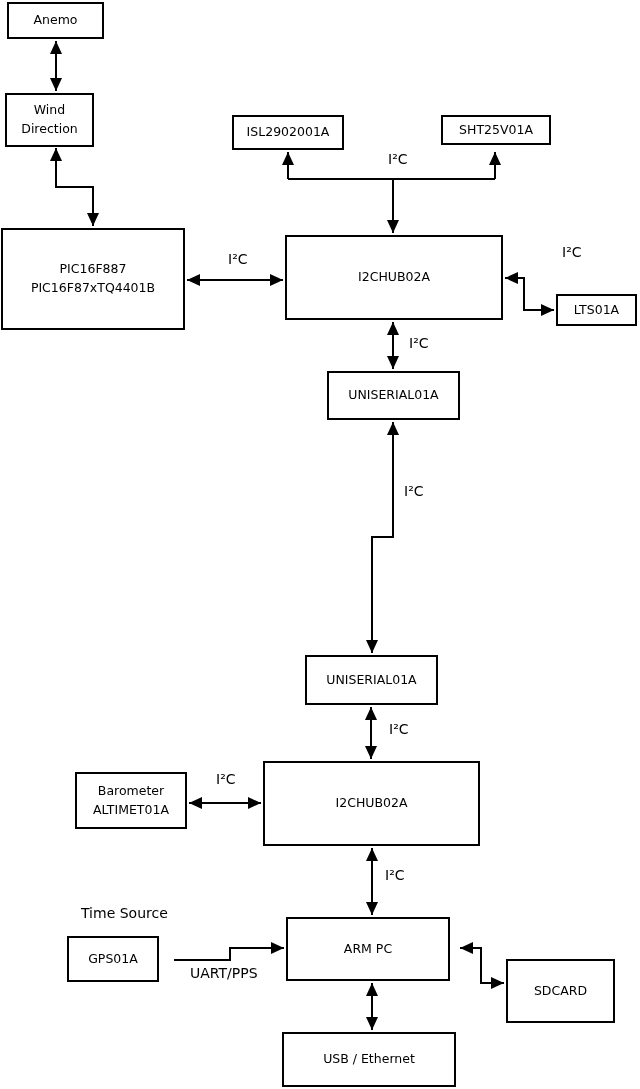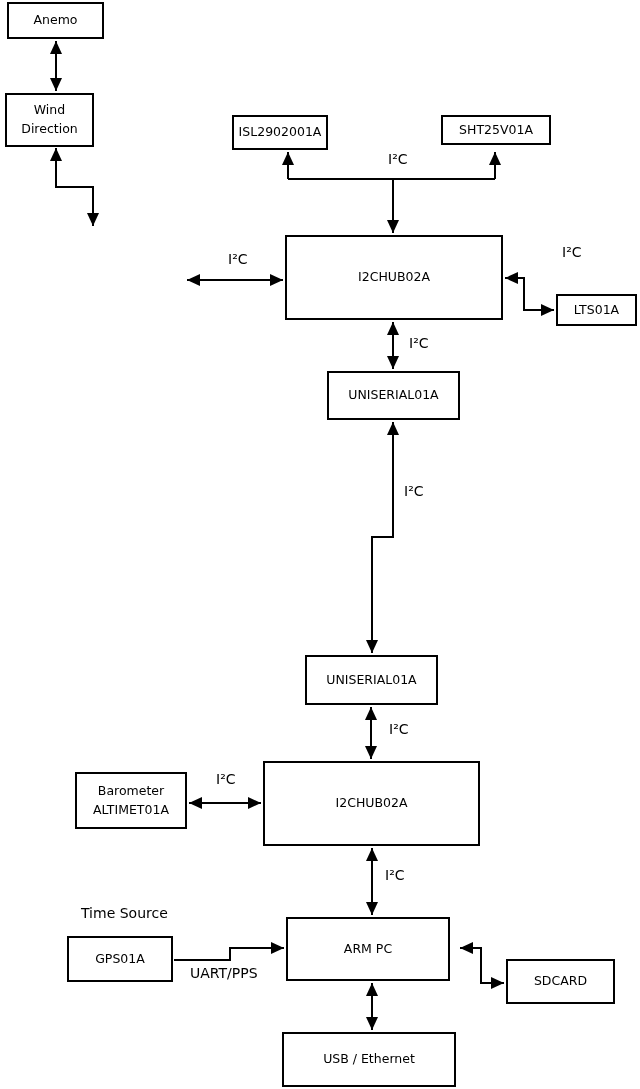--- a/index.html
+++ b/index.html
@@ -77,22 +77,26 @@
 
   <div class="node" style="left:7px;top:2px;width:97px;height:37px">
     <span>Anemo</span>
   </div>
 
   <div class="node" style="left:5px;top:93px;width:89px;height:54px">
     <span>Wind</span>
     <span>Direction</span>
   </div>
 
+  <div class="node" style="left:1px;top:228px;width:184px;height:102px">
+    <span>PIC16F887</span>
+    <span>PIC16F87xTQ4401B</span>
+  </div>
 
-  <div class="node" style="left:232px;top:115px;width:96px;height:35px">
+  <div class="node" style="left:232px;top:115px;width:112px;height:35px">
     <span>ISL2902001A</span>
   </div>
 
   <div class="node" style="left:441px;top:115px;width:110px;height:30px">
     <span>SHT25V01A</span>
   </div>
 
   <div class="node" style="left:285px;top:235px;width:218px;height:85px">
     <span>I2CHUB02A</span>
   </div>
@@ -115,25 +119,25 @@
 
   <div class="node" style="left:75px;top:772px;width:112px;height:57px">
     <span>Barometer</span>
     <span>ALTIMET01A</span>
   </div>
 
   <div class="node" style="left:286px;top:917px;width:164px;height:64px">
     <span>ARM PC</span>
   </div>
 
-  <div class="node" style="left:67px;top:936px;width:106px;height:46px">
+  <div class="node" style="left:67px;top:936px;width:92px;height:46px">
     <span>GPS01A</span>
   </div>
 
-  <div class="node" style="left:506px;top:959px;width:109px;height:45px">
+  <div class="node" style="left:506px;top:959px;width:109px;height:64px">
     <span>SDCARD</span>
   </div>
 
   <div class="node" style="left:282px;top:1032px;width:174px;height:55px">
     <span>USB / Ethernet</span>
   </div>
 
   <div class="edge-label" style="left:388px;top:151px">I²C</div>
   <div class="edge-label" style="left:228px;top:251px">I²C</div>
   <div class="edge-label" style="left:562px;top:244px">I²C</div>

